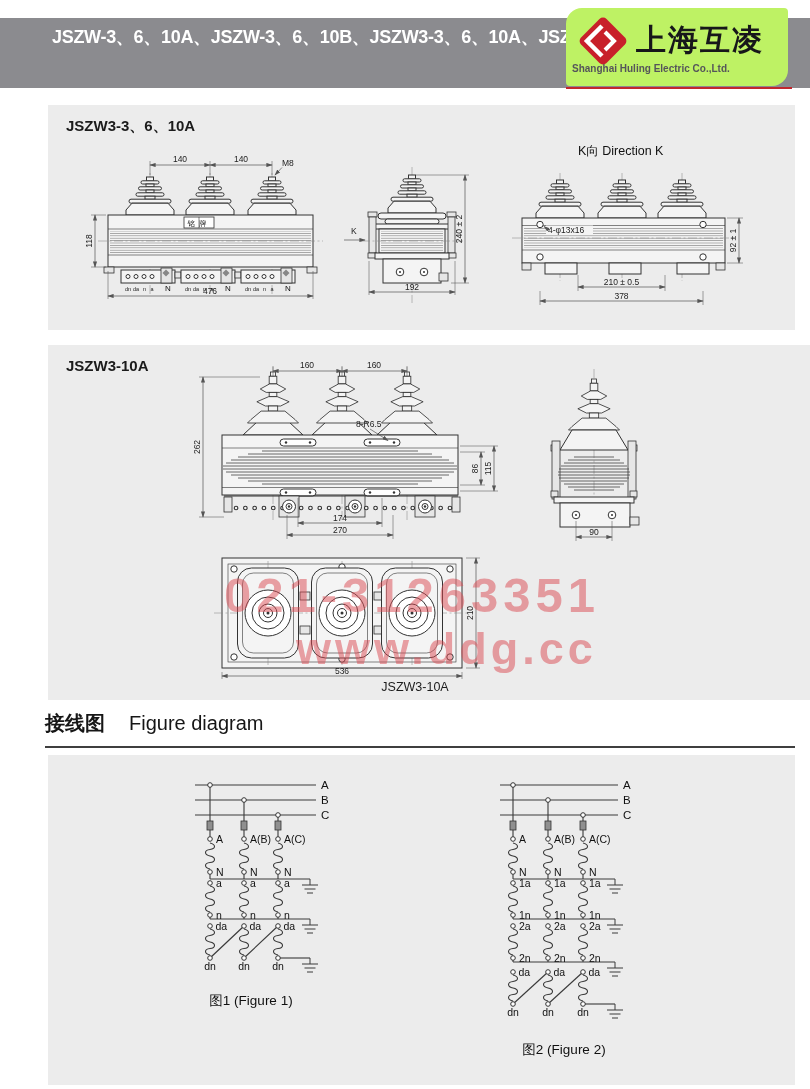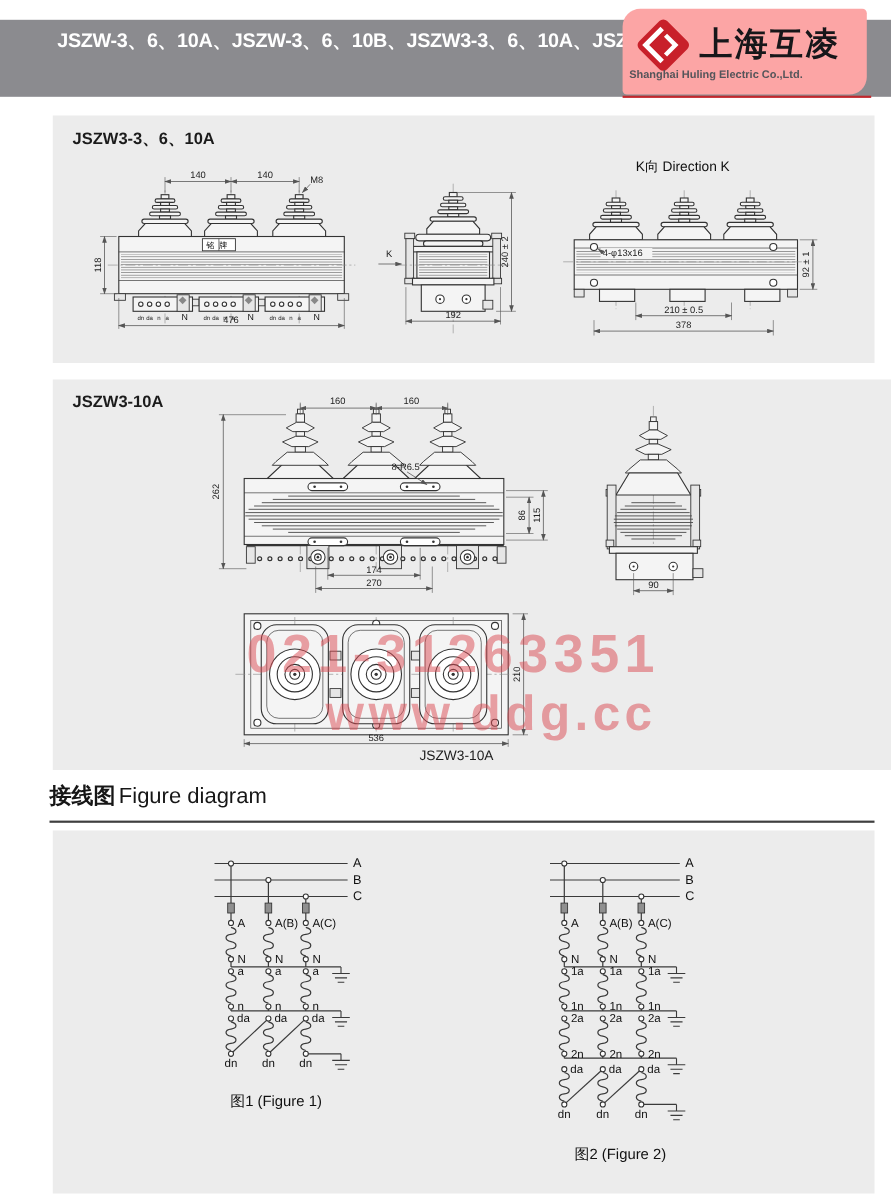--- a/index.html
+++ b/index.html
@@ -3,42 +3,42 @@
 <meta charset="utf-8">
 <style>
   html,body{margin:0;padding:0;background:#fff;}
   .page{position:relative;width:810px;height:1089px;background:#fff;overflow:hidden;
         font-family:"Liberation Sans","DejaVu Sans",sans-serif;}
   
   .hdr-bar{position:absolute;left:0;top:18px;width:810px;height:70px;background:#8b8b8f;}
   .hdr-models{position:absolute;left:52px;top:25px;width:510px;color:#fff;
               font-size:18px;font-weight:700;letter-spacing:-0.3px;white-space:nowrap;}
   .hdr-sub{position:absolute;left:52px;top:56px;color:#f2f2f2;font-size:15px;font-weight:600;}
-  .logo-panel{position:absolute;left:566px;top:8px;width:222px;height:78px;background:#fca5a5;
+  .logo-panel{position:absolute;left:566px;top:8px;width:222px;height:78px;background:#bef264;
               border-radius:16px 4px 16px 4px;}
   .logo-mark{position:absolute;left:10px;top:6px;width:54px;height:54px;}
   .brand-cn{position:absolute;left:70px;top:12px;font-size:30px;font-weight:700;color:#17171a;letter-spacing:2px;white-space:nowrap;}
   .company{position:absolute;left:6px;top:55px;font-size:10px;font-weight:600;color:#55555a;white-space:nowrap;}
   .red-rule{position:absolute;left:566px;top:87px;width:226px;height:2px;background:#c1272d;}
   
   .panel{position:absolute;background:#ececec;text-align:center;}
   .p1{left:48px;top:105px;width:747px;height:225px;}
   .p2{left:48px;top:345px;width:804px;height:355px;}
   .p3{left:48px;top:755px;width:747px;height:330px;}
   .sec-title{position:absolute;left:18px;top:12px;font-size:15px;font-weight:600;color:#1b1b1b;z-index:2;}
   .panel svg{position:absolute;left:0;top:0;}
   
   .wm{position:absolute;color:#db4a52;font-weight:700;z-index:3;pointer-events:none;white-space:nowrap;}
   .wm1{left:112px;top:-12px;font-size:57px;letter-spacing:9px;opacity:.55;}
   .wm2{left:176px;top:222px;font-size:49px;letter-spacing:5px;opacity:.5;}
   .wm3{left:248px;top:278px;font-size:45px;letter-spacing:4px;opacity:.5;}
   
   .wiring-head{position:absolute;left:45px;top:710px;width:750px;padding-bottom:9px;
                border-bottom:2px solid #3f3f3f;font-size:20px;color:#161616;}
-  .wiring-head .cn{font-weight:700;margin-right:3px;}
+  .wiring-head .cn{font-weight:700;margin-right:24px;}
   
   svg text{font-family:"Liberation Sans","DejaVu Sans",sans-serif;fill:#1c1c1c;}
   .ln{stroke:#333;stroke-width:1;fill:none;}
   .lt{stroke:#333;stroke-width:.6;fill:none;}
   .fp{fill:#f4f4f4;stroke:#333;stroke-width:1;}
   .p2s{fill:#e6e6e6;stroke:#333;stroke-width:.8;}
   .dim{stroke:#555;stroke-width:.7;fill:none;}
   .ext{stroke:#555;stroke-width:.55;fill:none;}
   .cl{stroke:#888;stroke-width:.55;stroke-dasharray:9 2.5 2 2.5;fill:none;}
   .rib{stroke:#444;stroke-width:.8;}

